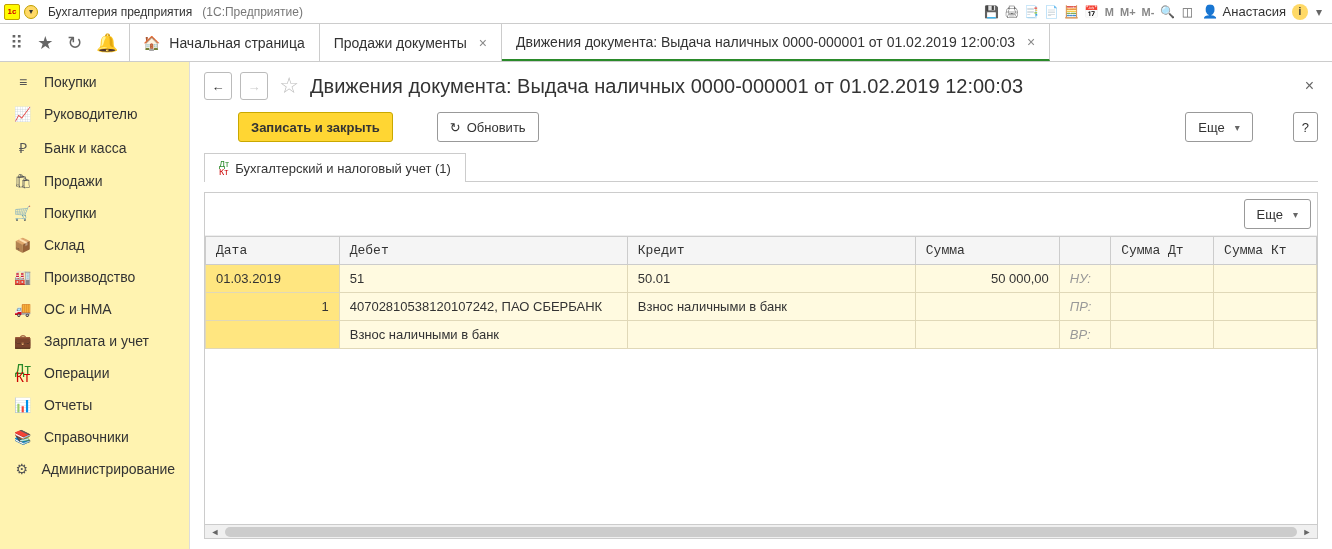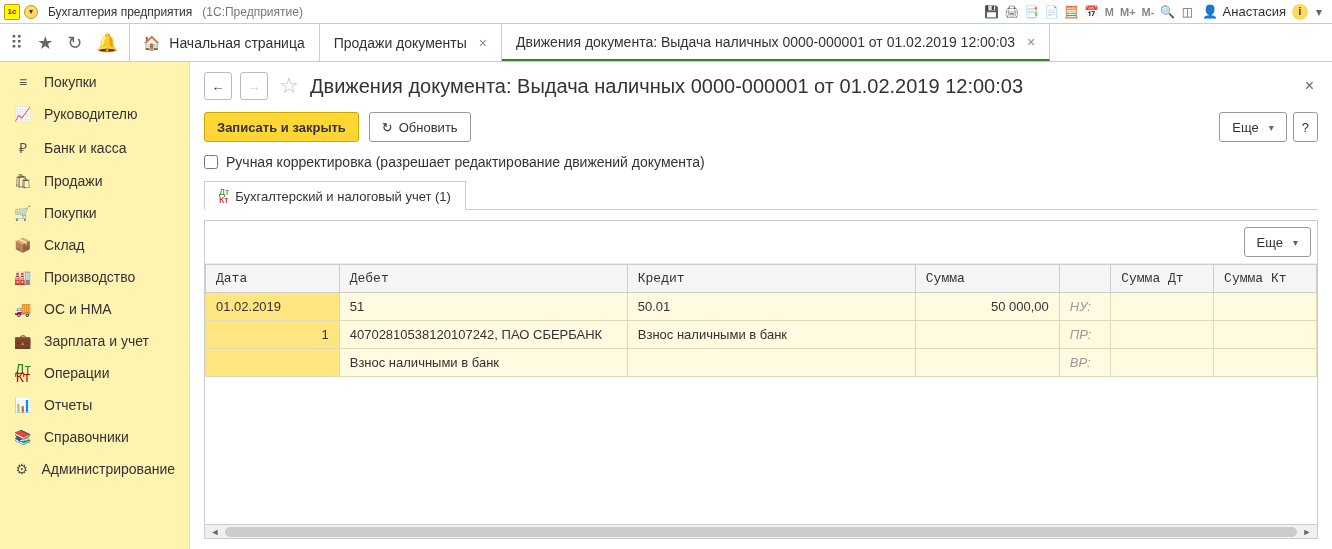--- a/index.html
+++ b/index.html
@@ -38,21 +38,21 @@
 
 .content { flex: 1; padding: 10px 14px; display: flex; flex-direction: column; }
 .header-row { display: flex; align-items: center; gap: 8px; }
 .nav-btn { width: 28px; height: 28px; border: 1px solid #bbb; border-radius: 3px; background: #fff; display: flex; align-items: center; justify-content: center; cursor: pointer; }
 .nav-btn.disabled { color: #ccc; cursor: default; }
 .star-btn { width: 26px; height: 26px; display: flex; align-items: center; justify-content: center; color: #bbb; font-size: 22px; cursor: pointer; }
 .page-title { font-size: 20px; color: #333; }
 .close-page { margin-left: auto; font-size: 16px; color: #666; cursor: pointer; padding: 4px; }
 
 .toolbar { display: flex; align-items: center; gap: 10px; margin-top: 12px; }
-.btn { height: 30px; padding: 0 12px; border: 1px solid #999; border-radius: 3px; background: #fff; display: flex; align-items: center; gap: 6px; cursor: pointer; font-size: 13px; }
+.btn { height: 30px; padding: 0 12px; border: 1px solid #999; border-radius: 3px; background: #fff; display: flex; align-items: center; gap: 6px; cursor: pointer; font-size: 13px; margin-left: 34px; }
 .btn.yellow { background: #ffd633; border-color: #c9a800; font-weight: bold; }
 .btn.icon-only { padding: 0 8px; }
 .toolbar-right { margin-left: auto; display: flex; gap: 6px; }
 .btn-dropdown::after { content: "▾"; margin-left: 4px; font-size: 10px; color: #666; }
 
 .checkbox-row { display: flex; align-items: center; gap: 8px; margin-top: 12px; font-size: 14px; }
 .checkbox-row input { width: 14px; height: 14px; }
 
 .subtab-row { margin-top: 10px; border-bottom: 1px solid #ccc; display: flex; }
 .subtab { border: 1px solid #ccc; border-bottom: none; padding: 6px 14px; background: #fff; display: flex; align-items: center; gap: 6px; font-size: 13px; position: relative; top: 1px; }
@@ -206,24 +206,20 @@
       <div class="toolbar-right">
         <div class="btn btn-dropdown">
             <span>Еще</span>
           </div>
         <div class="btn icon-only">
             <span>?</span>
           </div>
       </div>
     </div>
 
-    <div class="checkbox-row">
-      <input type="checkbox" style="">
-      <span>Ручная корректировка (разрешает редактирование движений документа)</span>
-    </div>
 
     <div class="subtab-row">
       <div class="subtab">
         <span class="dtkt-icon">
             <span class="dt">Дт</span>
             <span class="kt">Кт</span>
           </span>
         <span>Бухгалтерский и налоговый учет (1)</span>
       </div>
     </div>
@@ -242,21 +238,21 @@
               <th style="width:280px">Дебет</th>
               <th style="width:280px">Кредит</th>
               <th style="width:140px">Сумма</th>
               <th style="width:50px"></th>
               <th style="width:100px">Сумма Дт</th>
               <th style="width:100px">Сумма Кт</th>
             </tr>
           </thead>
           <tbody>
             <tr>
-              <td class="hl">01.02.2019</td>
+              <td class="hl">01.03.2019</td>
               <td>51</td>
               <td>50.01</td>
               <td class="num">50 000,00</td>
               <td class="label">НУ:</td>
               <td></td>
               <td></td>
             </tr>
             <tr>
               <td class="hl num">1</td>
               <td>40702810538120107242, ПАО СБЕРБАНК</td>

